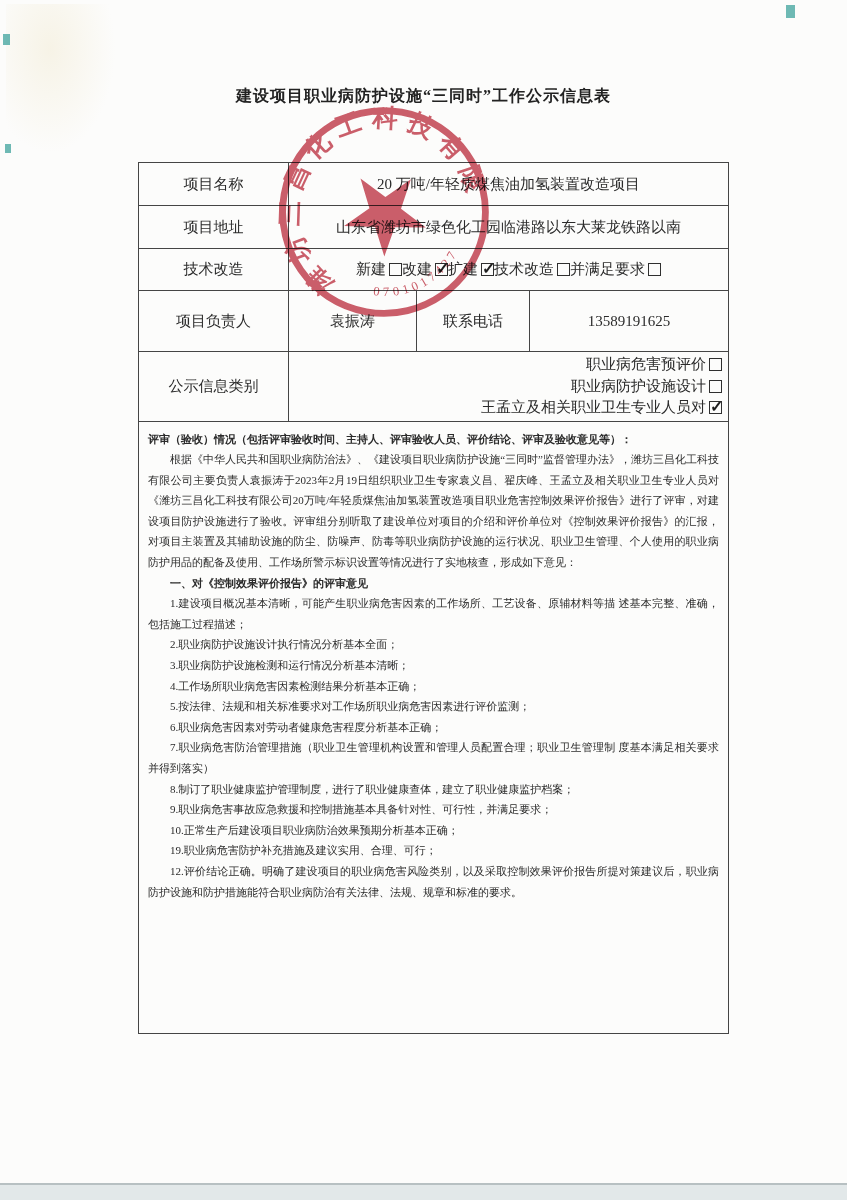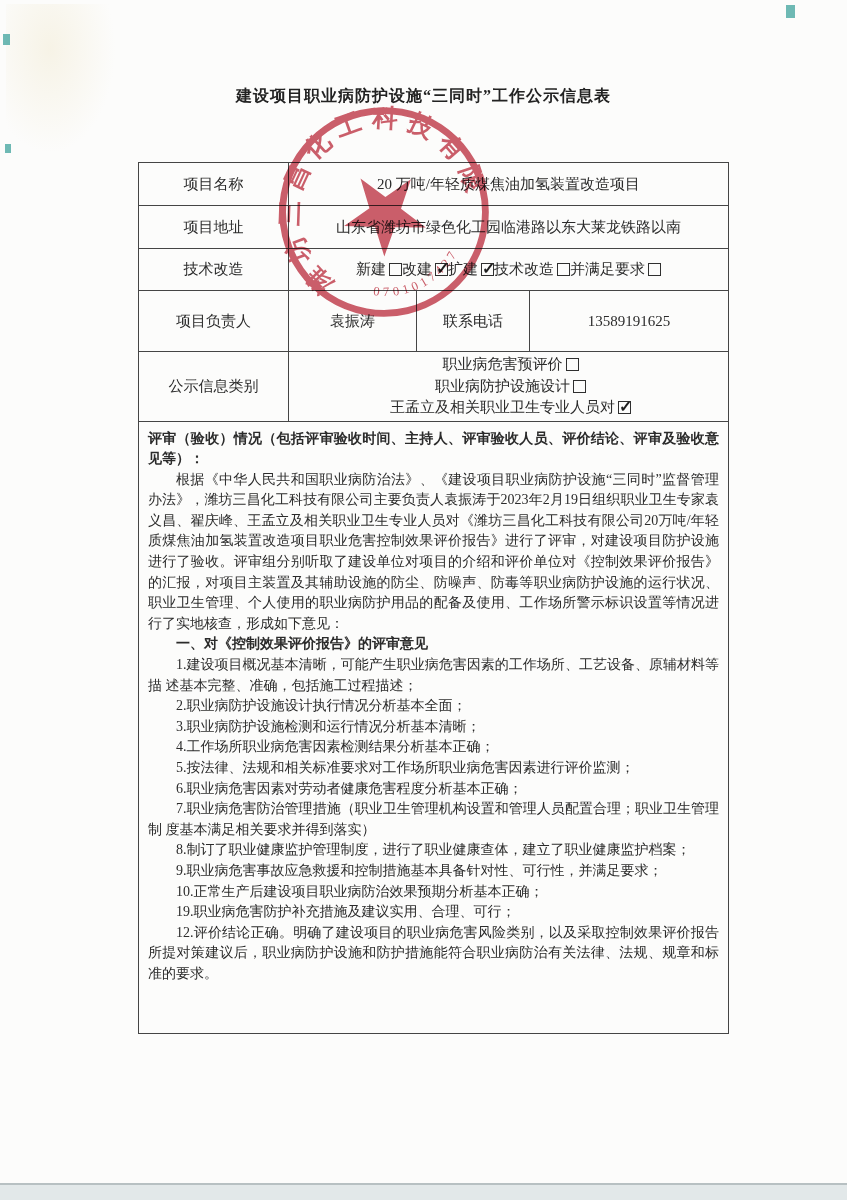--- a/index.html
+++ b/index.html
@@ -35,24 +35,24 @@
     border:1.6px solid var(--line); vertical-align:middle;
     text-align:center; padding:2px 6px; line-height:1.35;
   }
   td.lbl { font-size:15px; }
   td.left { text-align:left; }
   .cb { display:inline-block; width:13px; height:13px; border:1.7px solid #2f2f2f;
     vertical-align:-2px; margin-left:3px; position:relative; background:transparent; }
   .cb.checked::after { content:"✓"; position:absolute; left:0px; top:-6px;
     font-size:16px; font-weight:bold; color:#1e1e1e; }
   .opts { display:flex; justify-content:center; white-space:nowrap; }
-  .pub-line { text-align:center; padding-left:4px; line-height:21.5px; white-space:nowrap; }
+  .pub-line { text-align:right; padding-left:4px; line-height:21.5px; white-space:nowrap; }
 
   .review-cell { vertical-align:top !important; text-align:left !important; padding:7px 9px 0 9px !important; }
-  .review-cell p { font-size:14px; line-height:20.6px; text-align:justify; }
+  .review-cell p { font-size:11px; line-height:20.6px; text-align:justify; }
   .bold { font-weight:bold; }
   .indent { text-indent:2em; }
 
   
   .stamp {
     position:absolute; left:267px; top:95px; width:234px; height:234px;
     transform:rotate(-35deg); opacity:.82; mix-blend-mode:multiply; pointer-events:none;
   }
   .stamp svg { width:100%; height:100%; }
   .stamp .ring { fill:none; stroke:var(--stamp-color); stroke-width:7; }

